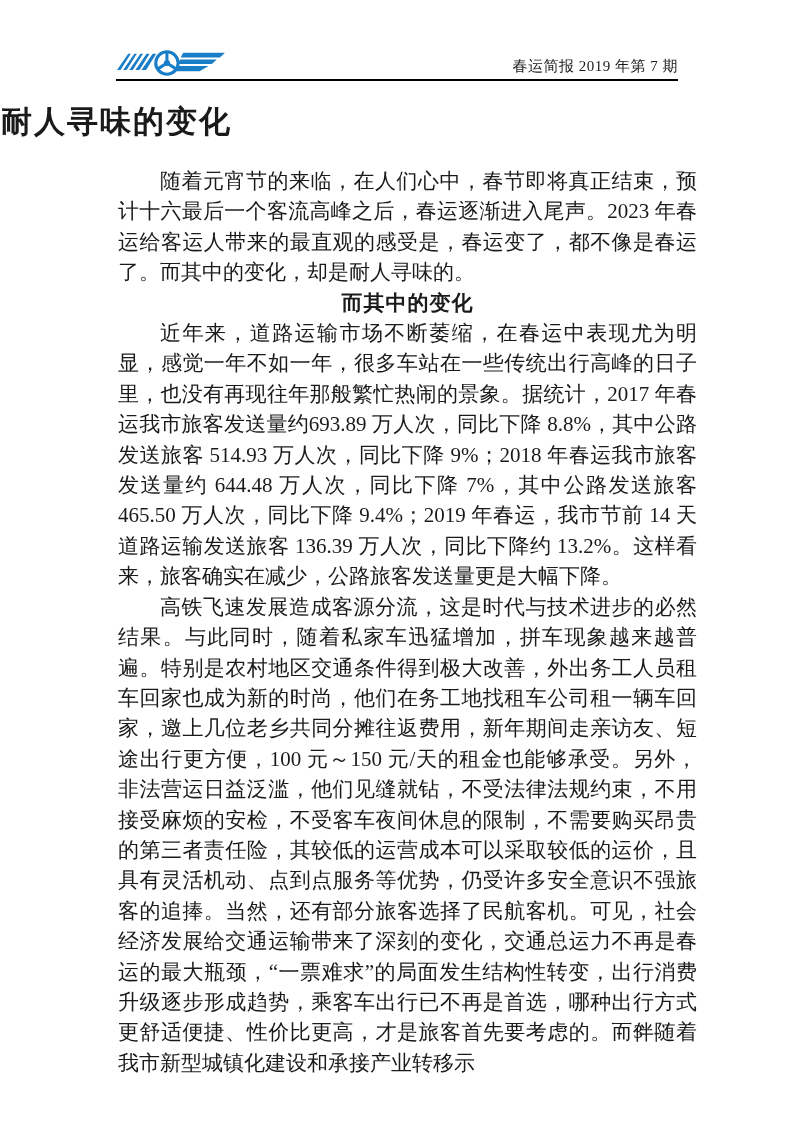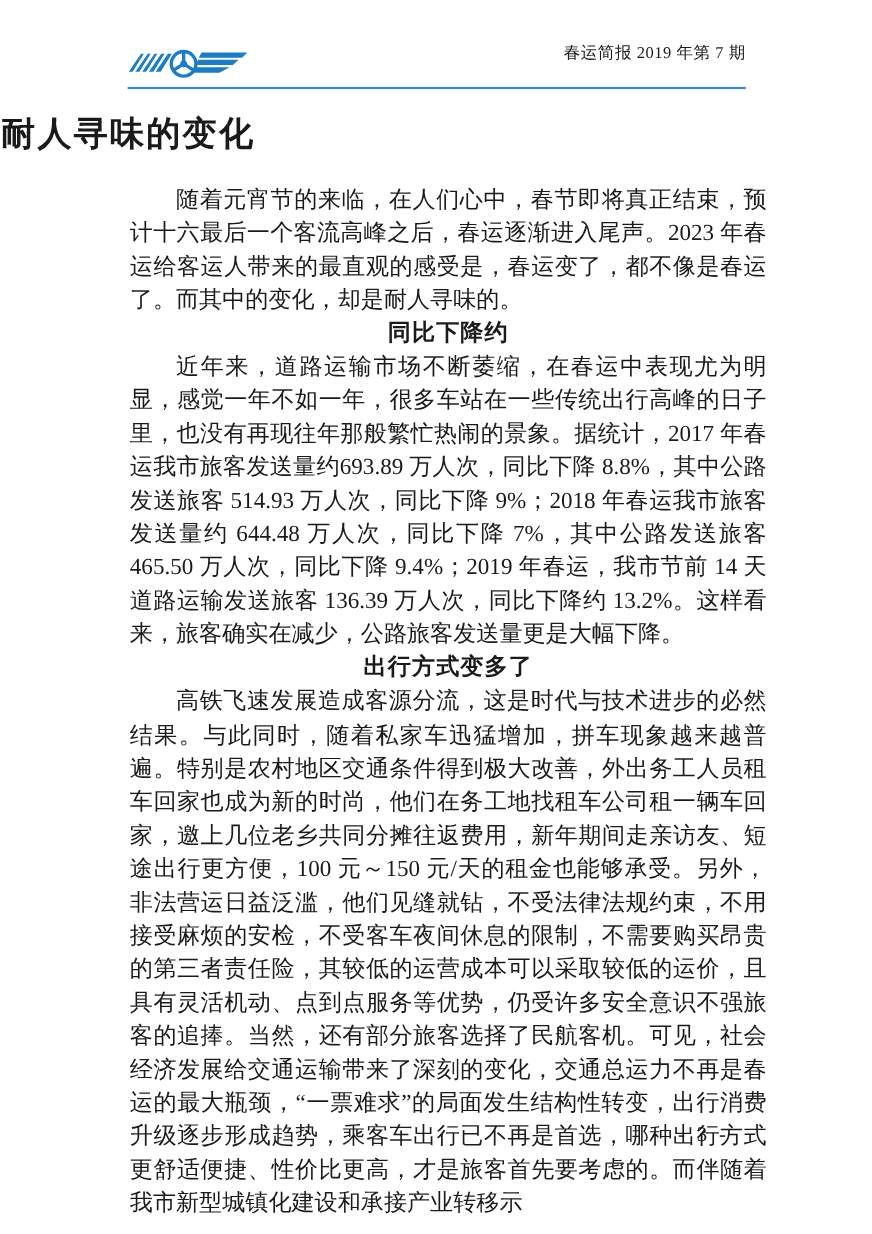--- a/index.html
+++ b/index.html
@@ -11,24 +11,24 @@
     overflow: hidden;
     font-family: "Liberation Serif", serif;
     color: #1a1a1a;
   }
   .header {
     position: absolute;
     left: 116px;
     top: 42px;
     width: 562px;
     height: 37px;
-    border-bottom: 2px solid #3b82f6;
+    border-bottom: 2px solid #000000;
     display: flex;
     justify-content: space-between;
-    align-items: flex-start;
+    align-items: flex-end;
   }
   .logo {
     width: 110px;
     height: 33px;
     display: block;
     margin-bottom: -1px;
   }
   .pub {
     font-size: 15px;
     line-height: 1;
@@ -105,21 +105,20 @@
       <polygon points="126,23 198,23 188,32 121,32" fill="#1a7dc8"></polygon>
       <polygon points="120,36 182,36 164,46 115,46" fill="#1a7dc8"></polygon>
     </svg>
     <span class="pub">春运简报 2019 年第 7 期</span>
   </div>
 
   <h1 class="title">耐人寻味的变化</h1>
 
   <div class="content">
     <p>随着元宵节的来临，在人们心中，春节即将真正结束，预计十六最后一个客流高峰之后，春运逐渐进入尾声。2023 年春运给客运人带来的最直观的感受是，春运变了，都不像是春运了。而其中的变化，却是耐人寻味的。</p>
-    <h2>同比下降约</h2>
+    <h2>而其中的变化</h2>
     <p>近年来，道路运输市场不断萎缩，在春运中表现尤为明显，感觉一年不如一年，很多车站在一些传统出行高峰的日子里，也没有再现往年那般繁忙热闹的景象。据统计，2017 年春运我市旅客发送量约693.89 万人次，同比下降 8.8%，其中公路发送旅客 514.93 万人次，同比下降 9%；2018 年春运我市旅客发送量约 644.48 万人次，同比下降 7%，其中公路发送旅客 465.50 万人次，同比下降 9.4%；2019 年春运，我市节前 14 天道路运输发送旅客 136.39 万人次，同比下降约 13.2%。这样看来，旅客确实在减少，公路旅客发送量更是大幅下降。</p>
-    <h2>出行方式变多了</h2>
     <p>高铁飞速发展造成客源分流，这是时代与技术进步的必然结果。与此同时，随着私家车迅猛增加，拼车现象越来越普遍。特别是农村地区交通条件得到极大改善，外出务工人员租车回家也成为新的时尚，他们在务工地找租车公司租一辆车回家，邀上几位老乡共同分摊往返费用，新年期间走亲访友、短途出行更方便，100 元～150 元/天的租金也能够承受。另外，非法营运日益泛滥，他们见缝就钻，不受法律法规约束，不用接受麻烦的安检，不受客车夜间休息的限制，不需要购买昂贵的第三者责任险，其较低的运营成本可以采取较低的运价，且具有灵活机动、点到点服务等优势，仍受许多安全意识不强旅客的追捧。当然，还有部分旅客选择了民航客机。可见，社会经济发展给交通运输带来了深刻的变化，交通总运力不再是春运的最大瓶颈，“一票难求”的局面发生结构性转变，出行消费升级逐步形成趋势，乘客车出行已不再是首选，哪种出行方式更舒适便捷、性价比更高，才是旅客首先要考虑的。而伴随着我市新型城镇化建设和承接产业转移示</p>
   </div>
 
   <div class="pageno">- 3 -</div>
 
 </div>
 
 </body></html>

